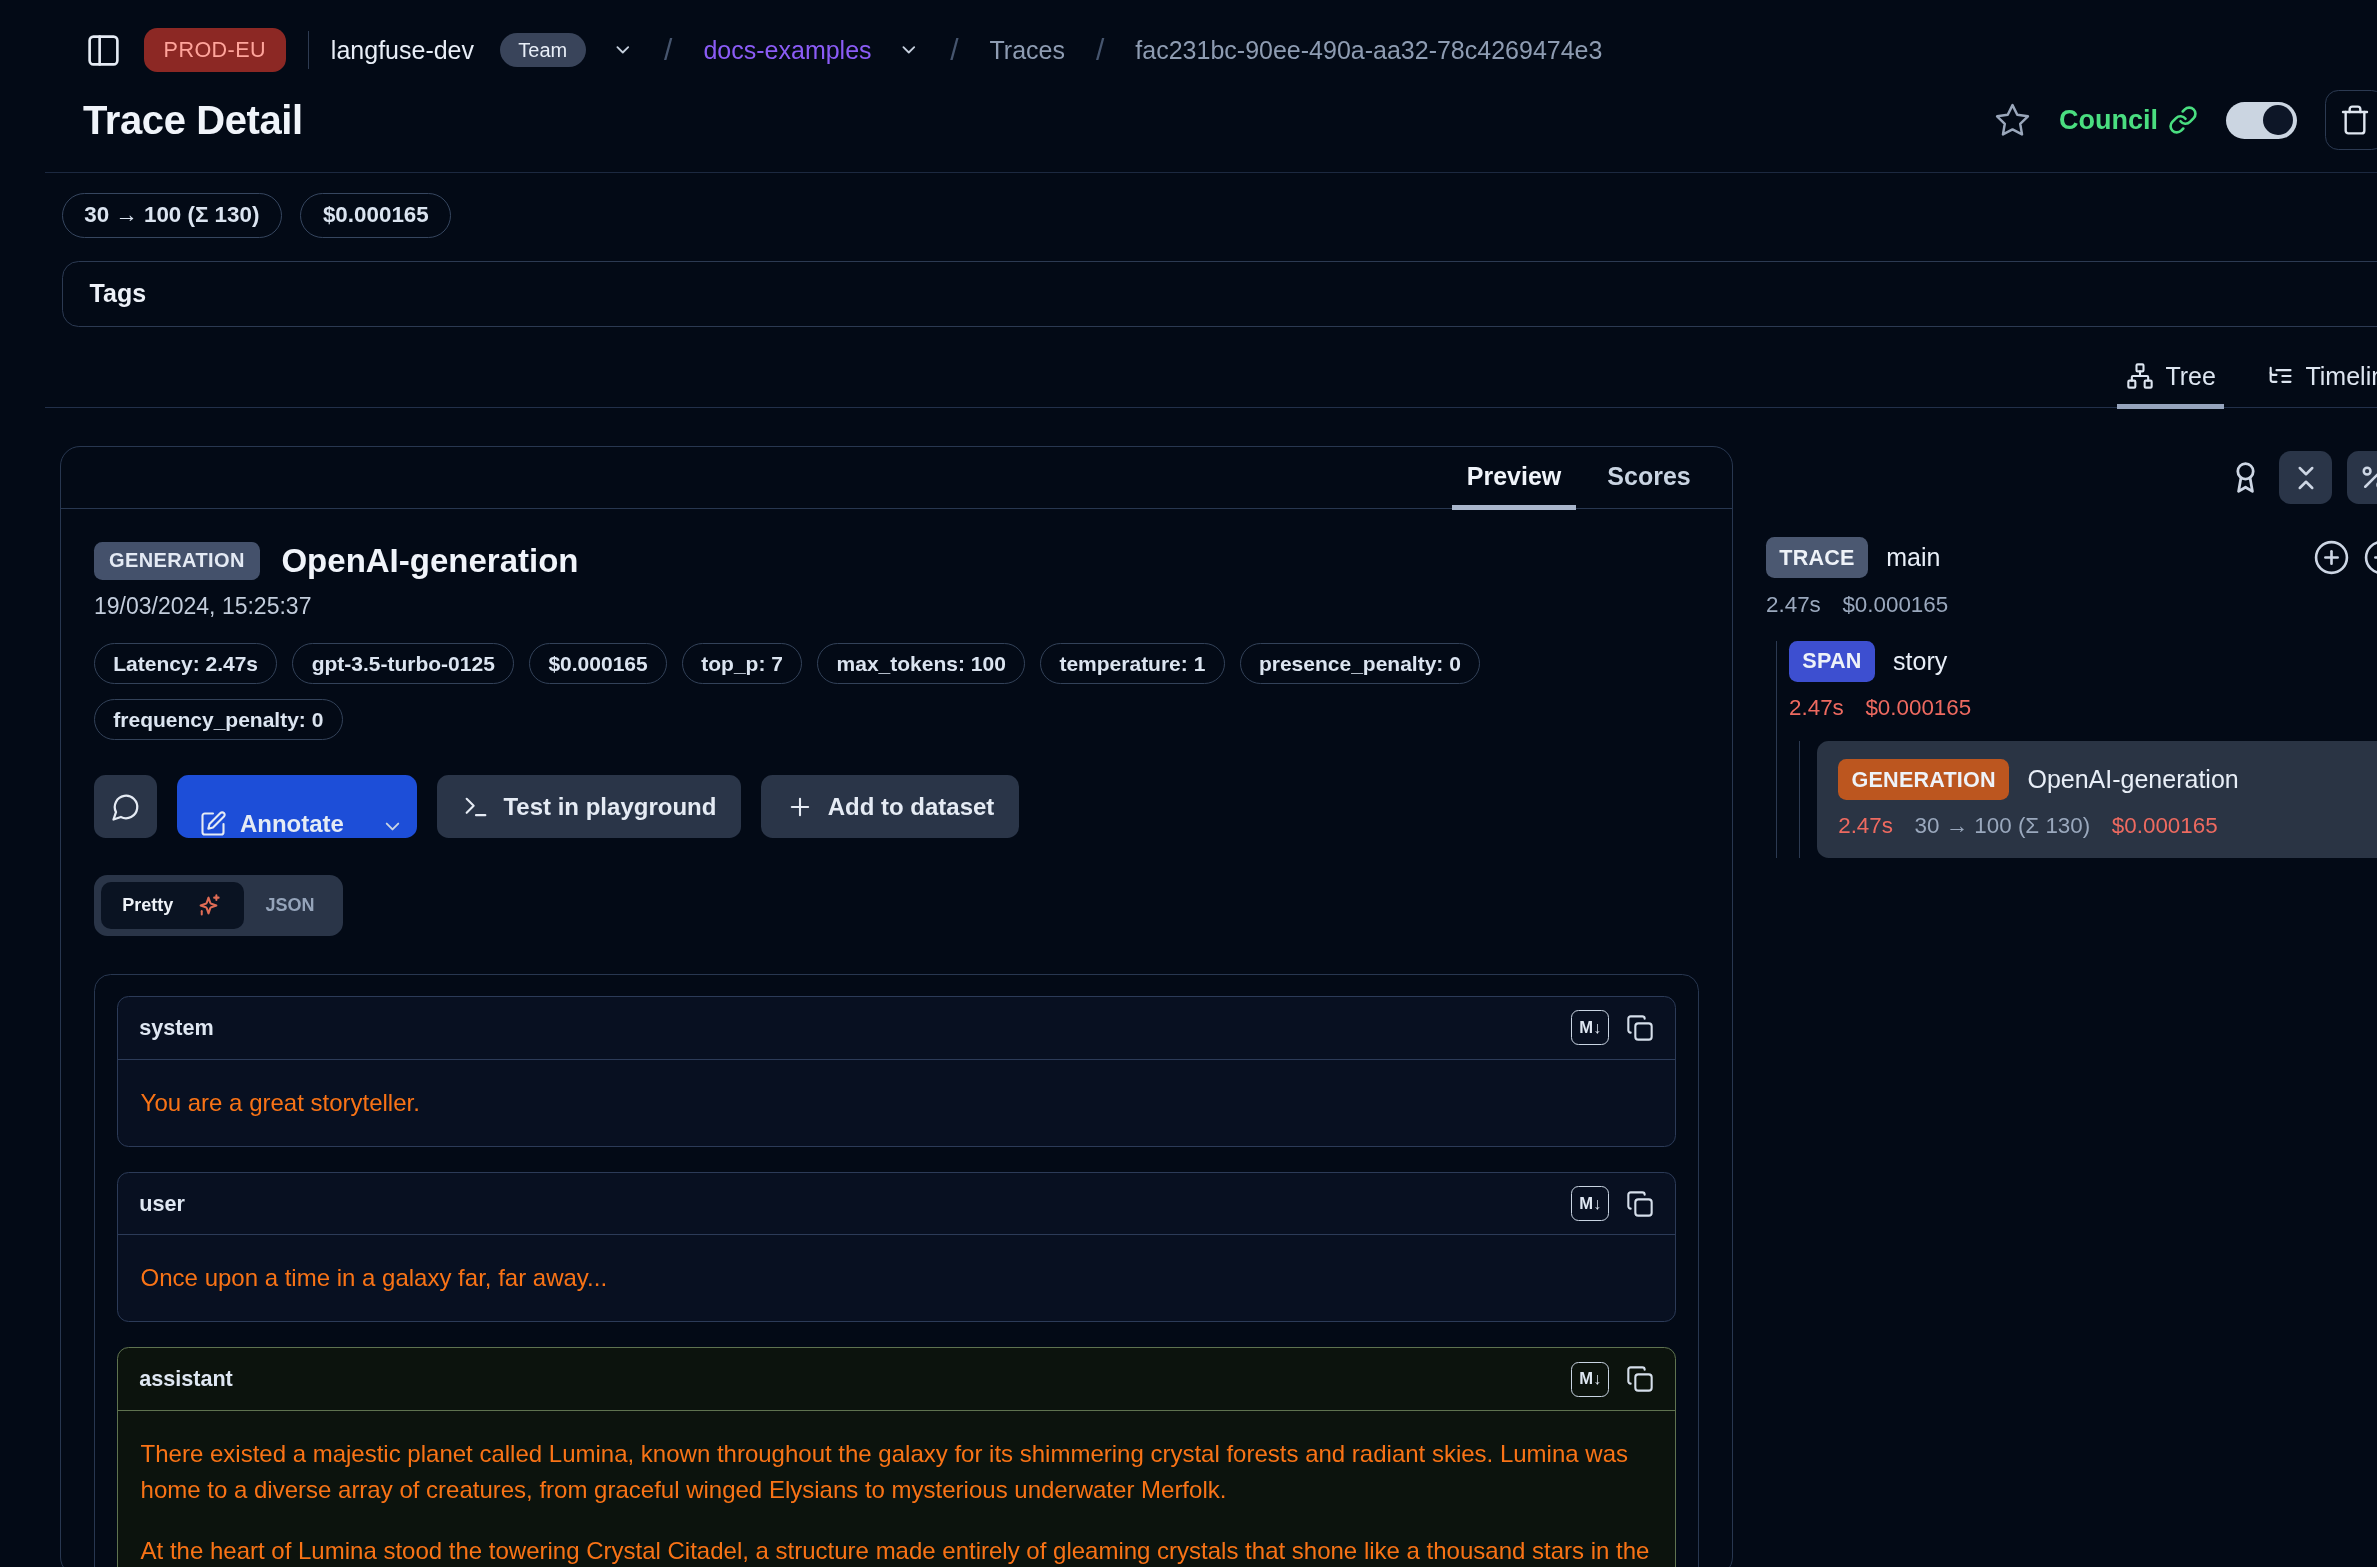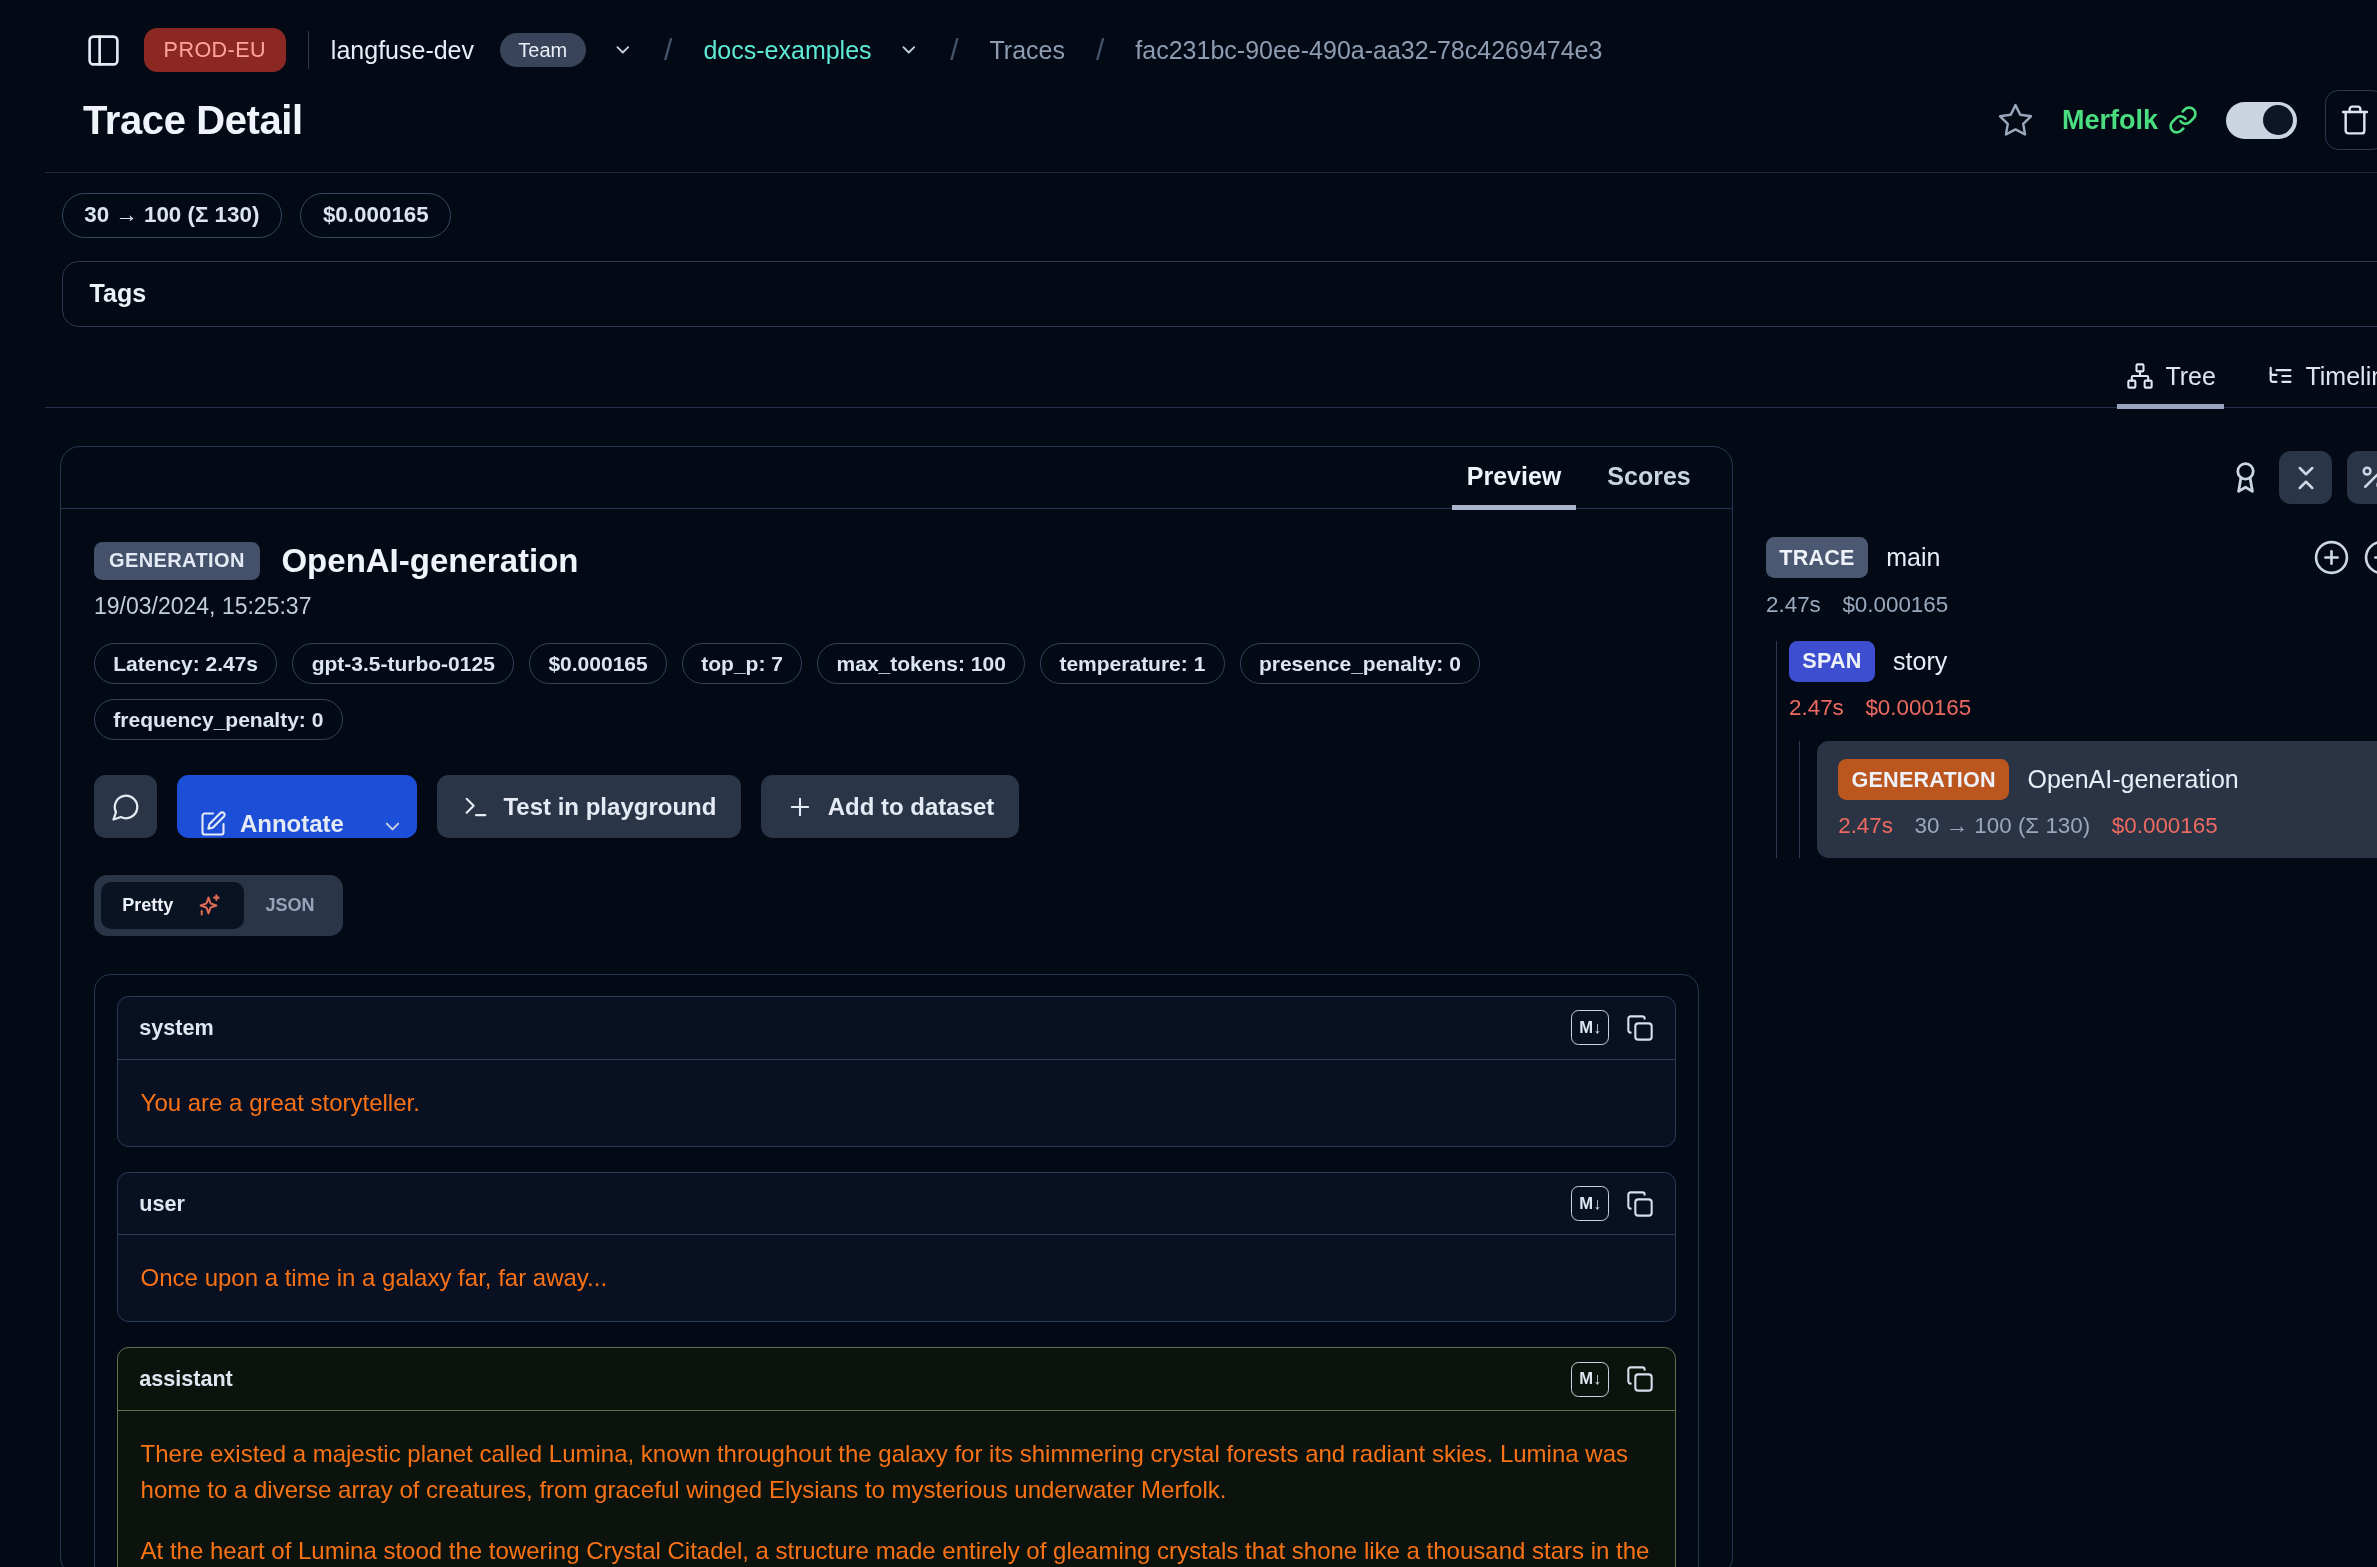--- a/index.html
+++ b/index.html
@@ -20,21 +20,21 @@
     padding:9.1px 20px; border-radius:13.3px;
   }
   .vdiv { width:1.7px; height:38px; background:#2e3b52; }
   .crumb { display:flex; align-items:center; gap:26px; }
   .crumb-project { font-size:25px; font-weight:500; color:#e8eef7; }
   .team-badge {
     background:#39445a; color:#e8eef7; font-size:20px; padding:5.8px 18.3px; border-radius:830px;
   }
   .crumb-chevron { color:#c6d0de; }
   .crumb-slash { color:#46556e; font-size:30px; font-weight:300; padding:0 5px; }
-  .crumb-bright { font-size:25px; font-weight:500; color:#5eead4; }
+  .crumb-bright { font-size:25px; font-weight:500; color:#8b5cf6; }
   .crumb-dim { font-size:25px; color:#8e9cb2; }
 
   
   .title-row { display:flex; align-items:center; justify-content:space-between; padding:18.3px 37px 0 38px; }
   .page-title { font-size:40px; font-weight:700; color:#f0f4fa; letter-spacing:-0.4px; }
   .title-actions { display:flex; align-items:center; gap:28px; }
   .star-btn { background:none; border:none; cursor:pointer; color:#9aa7bb; }
   .public-wrap { display:flex; align-items:center; gap:10px; color:#4ade80; }
   .public-label { font-size:27px; font-weight:700; }
   .switch { position:relative; width:71px; height:37px; border-radius:830px; background:#cbd5e1; border:none; cursor:pointer; }
@@ -173,21 +173,21 @@
     <h1 class="page-title">Trace Detail</h1>
     <div class="title-actions">
       <button class="star-btn">
         <span>
           <svg width="37" height="37" viewBox="0 0 24 24" fill="none" stroke="currentColor" stroke-width="1.6" stroke-linecap="round" stroke-linejoin="round">
               <polygon points="12 2 15.09 8.26 22 9.27 17 14.14 18.18 21.02 12 17.77 5.82 21.02 7 14.14 2 9.27 8.91 8.26 12 2"></polygon>
             </svg>
         </span>
       </button>
       <div class="public-wrap">
-        <span class="public-label">Merfolk</span>
+        <span class="public-label">Council</span>
         <span>
           <svg width="30" height="30" viewBox="0 0 24 24" fill="none" stroke="currentColor" stroke-width="2.1" stroke-linecap="round" stroke-linejoin="round">
               <path d="M10 13a5 5 0 0 0 7.54.54l3-3a5 5 0 0 0-7.07-7.07l-1.72 1.71"></path>
               <path d="M14 11a5 5 0 0 0-7.54-.54l-3 3a5 5 0 0 0 7.07 7.07l1.71-1.71"></path>
             </svg>
         </span>
       </div>
       <button class="switch">
           <span class="knob"></span>
         </button>

